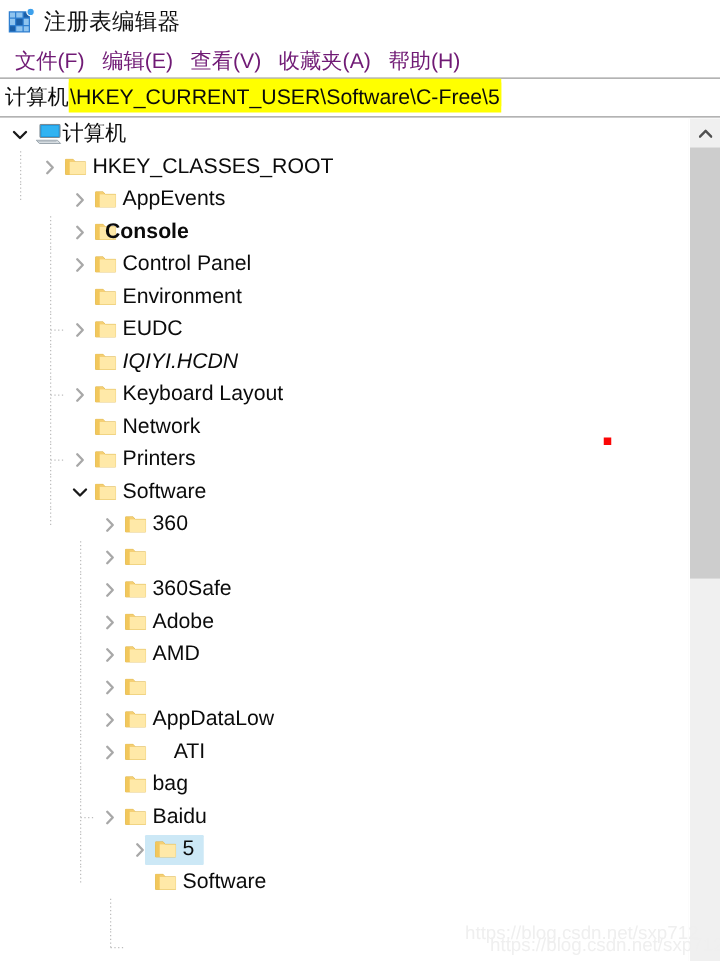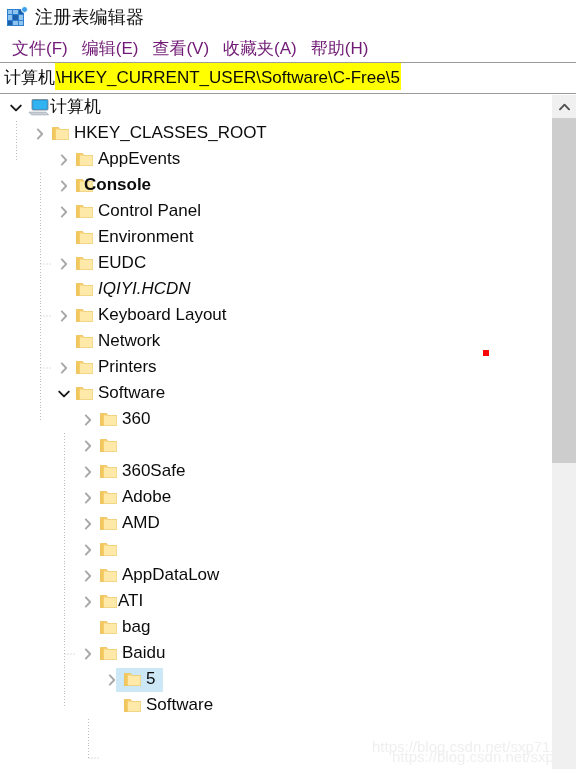--- a/index.html
+++ b/index.html
@@ -516,21 +516,21 @@
             <svg width="16" height="16" viewBox="0 0 16 16">
               <path d="M5.8 3.4 L10.2 8 L5.8 12.6" fill="none" stroke="#a8a8a8" stroke-width="1.9" stroke-linecap="round" stroke-linejoin="round"></path>
             </svg>
           </div>
           <div class="folder" style="left:100px;top:5px;"><svg width="17" height="15" viewBox="0 0 17 15">
               <path d="M0.5 1.5 h6 l1.6 2 h8.4 v10 h-16 z" fill="#fdd980" stroke="#e0b84f" stroke-width="0.8"></path>
               <path d="M0.5 1.5 h6 l1.6 2 h-7.6 z" fill="#f5cf74"></path>
               <path d="M3.6 3.6 h13.0 v9.9 h-13.0 z" fill="#ffe9a8"></path>
               <path d="M0.5 1.5 h3.2 v12 h-3.2 z" fill="#f2c75c"></path>
             </svg></div>
-          <div class="label" style="left:118px;">ATI</div>
+          <div class="label" style="left:139px;">ATI</div>
         </div>
         <div class="row" style="height: 26px;">
           <div class="folder" style="left:100px;top:5px;"><svg width="17" height="15" viewBox="0 0 17 15">
               <path d="M0.5 1.5 h6 l1.6 2 h8.4 v10 h-16 z" fill="#fdd980" stroke="#e0b84f" stroke-width="0.8"></path>
               <path d="M0.5 1.5 h6 l1.6 2 h-7.6 z" fill="#f5cf74"></path>
               <path d="M3.6 3.6 h13.0 v9.9 h-13.0 z" fill="#ffe9a8"></path>
               <path d="M0.5 1.5 h3.2 v12 h-3.2 z" fill="#f2c75c"></path>
             </svg></div>
           <div class="label" style="left:122px;">bag</div>
         </div>

